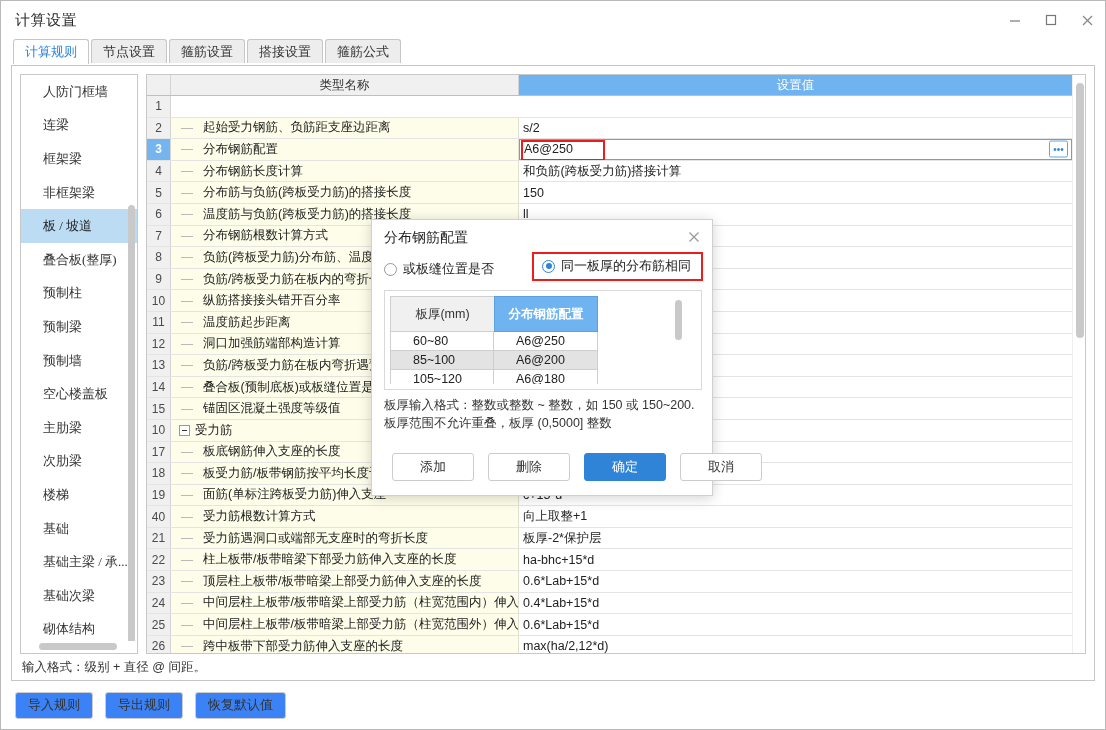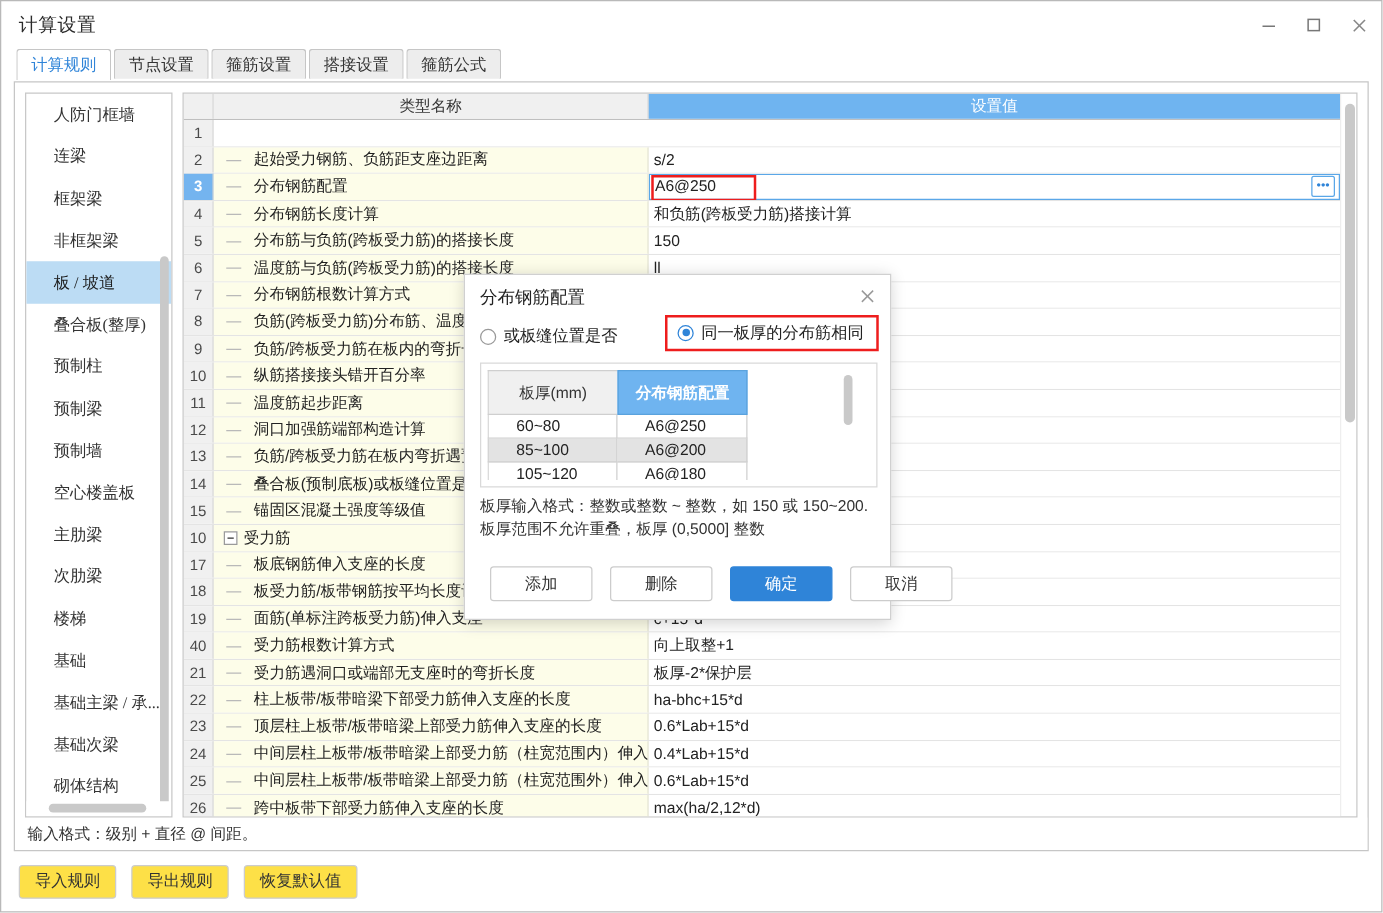--- a/index.html
+++ b/index.html
@@ -276,21 +276,21 @@
     flex: 0 0 48px; height: 48px;
     display: flex; align-items: center;
     padding-left: 14px; gap: 12px;
   }
   .btn {
     height: 27px;
     min-width: 74px;
     padding: 0 12px;
     border: 1px solid #cccccc;
     border-radius: 3px;
-    background: #fde047;
+    background: #3b82f6;
     font-size: 13px;
     color: #333;
     display: flex; align-items: center; justify-content: center;
     cursor: default;
     font-family: inherit;
     box-sizing: border-box;
   }
   
   .dialog {
     position: absolute;

